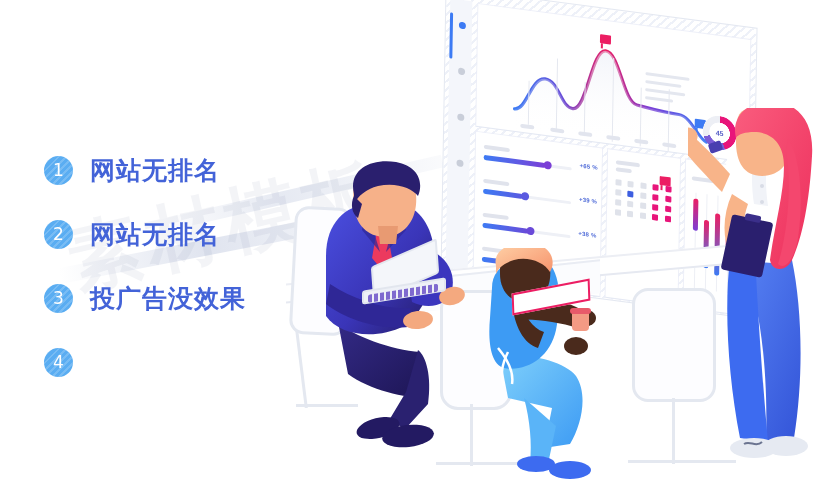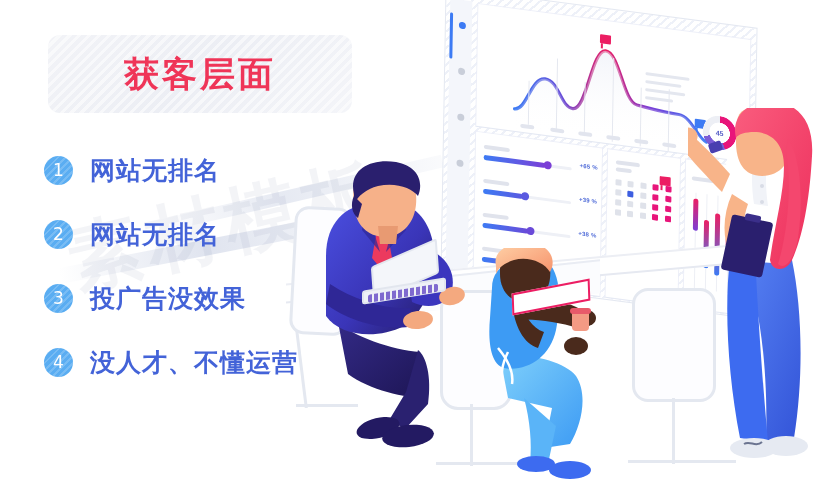--- a/index.html
+++ b/index.html
@@ -225,40 +225,36 @@
 </head>
 <body>
 
 <div id="stage">
 
   <div class="wm-band" style="left:60px;top:268px;width:330px;height:16px;transform:rotate(-11deg);"></div>
   <div class="wm-band" style="left:150px;top:222px;width:300px;height:13px;transform:rotate(-13deg);opacity:.8;"></div>
   <div class="wm-band" style="left:300px;top:300px;width:260px;height:12px;transform:rotate(-9deg);opacity:.55;"></div>
   <div class="watermark">素材模板</div>
 
-  <div class="title-badge">
-    <span class="title-text">获客层面</span>
-  </div>
 
   <div class="bullet-list">
     <div class="bullet-row">
       <div class="bullet-num">1</div>
       <div class="bullet-label">网站无排名</div>
     </div>
     <div class="bullet-row">
       <div class="bullet-num">2</div>
       <div class="bullet-label">网站无排名</div>
     </div>
     <div class="bullet-row">
       <div class="bullet-num">3</div>
       <div class="bullet-label">投广告没效果</div>
     </div>
     <div class="bullet-row">
       <div class="bullet-num">4</div>
-      <div class="bullet-label">没人才、不懂运营</div>
     </div>
   </div>
 
   <div class="screen">
     <div class="screen-bg"></div>
     <div class="screen-hatch"></div>
 
     <div class="screen-rail">
       <div class="rail-accent"></div>
       <div class="rail-dot on" style="top:22px;"></div>

